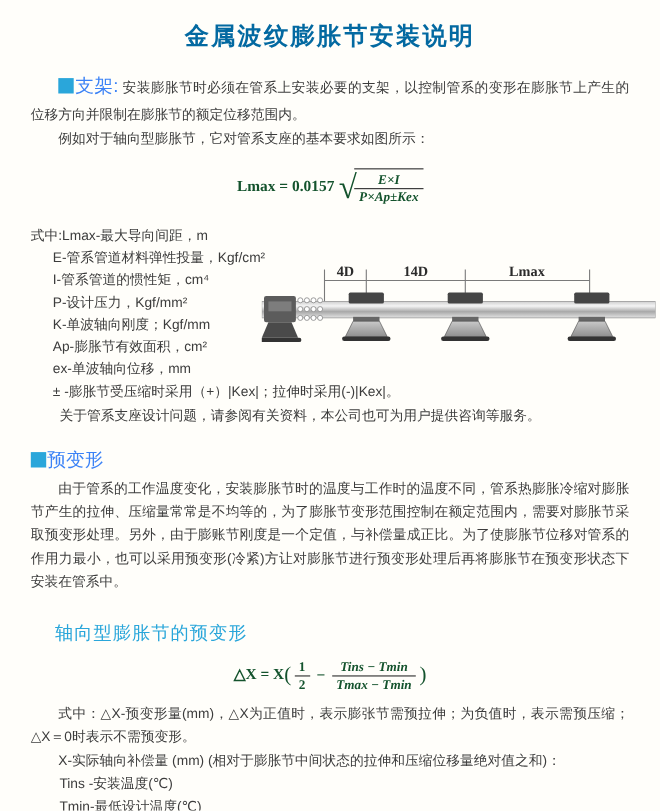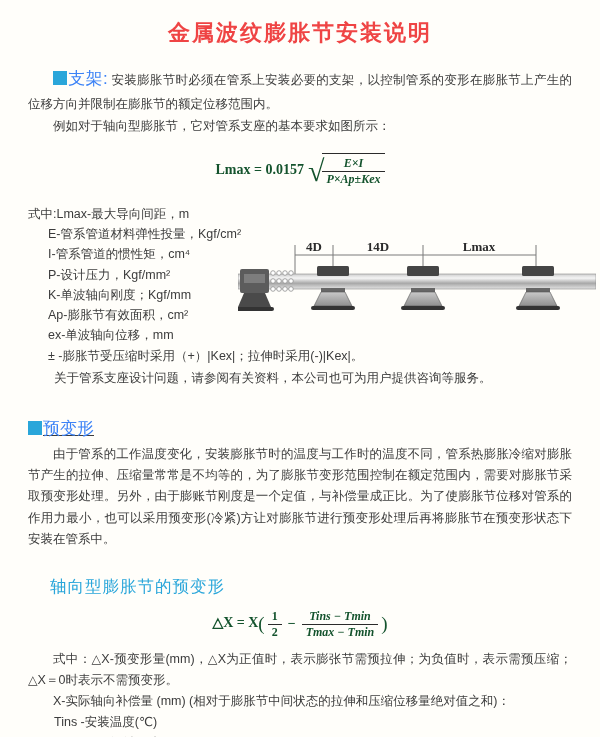--- a/index.html
+++ b/index.html
@@ -5,21 +5,21 @@
   * { margin:0; padding:0; box-sizing:border-box; }
   html,body { background:#fffefa; }
   .page {
     position:relative; width:600px; height:737px; overflow:hidden;
     background:#fffefa; color:#3c3c3c;
     font-family:"Liberation Sans","DejaVu Sans",sans-serif;
     font-size:12.5px; line-height:1.7;
   }
   .inner { padding:12px 28px 0 28px; }
   h1.title {
-    text-align:center; font-size:22px; font-weight:700; color:#ef4444;
+    text-align:center; font-size:22px; font-weight:700; color:#0369a1;
     letter-spacing:2px; margin:2px 0 14px 0;
   }
   .sq {
     display:inline-block; width:14px; height:14px; background:#2aa6da;
     vertical-align:-1px; margin-right:1px;
   }
   .sec-head { font-size:17px; font-weight:400; color:#3b82f6; }
   .para { text-align:justify; }
   .indent { text-indent:2em; }
   .sub-head {
@@ -145,21 +145,21 @@
           <rect x="284" y="28" width="32" height="10" rx="1.5" fill="#454545"></rect>
           <rect x="288" y="50" width="24" height="5" fill="#666"></rect>
           <polygon points="288,54 312,54 319,68 281,68" fill="url(#pedGrad)" stroke="#555" stroke-width="0.6"></polygon>
           <rect x="278" y="68" width="44" height="4" rx="2" fill="#333"></rect>
         </g>
       </svg>
     </div>
 
     <div class="para note-line" style="margin-left:26px;">关于管系支座设计问题，请参阅有关资料，本公司也可为用户提供咨询等服务。</div>
 
-    <div style="margin-top:26px;text-decoration:underline;">
+    <div style="margin-top:16px;">
       <span class="sq"></span><span class="sec-head">预变形</span>
     </div>
     <div class="para indent">由于管系的工作温度变化，安装膨胀节时的温度与工作时的温度不同，管系热膨胀冷缩对膨胀节产生的拉伸、压缩量常常是不均等的，为了膨胀节变形范围控制在额定范围内，需要对膨胀节采取预变形处理。另外，由于膨账节刚度是一个定值，与补偿量成正比。为了使膨胀节位移对管系的作用力最小，也可以采用预变形(冷紧)方让对膨胀节进行预变形处理后再将膨胀节在预变形状态下安装在管系中。</div>
 
     <div class="sub-head">轴向型膨胀节的预变形</div>
 
     <div class="formula">
       <span>△X = X</span><span class="paren">(</span><span class="frac fsp"><span class="num">1</span><span class="den">2</span></span><span class="fsp">−</span><span class="frac fsp"><span class="num ital">Tins − Tmin</span><span class="den ital">Tmax − Tmin</span></span><span class="paren">)</span>
     </div>
 

